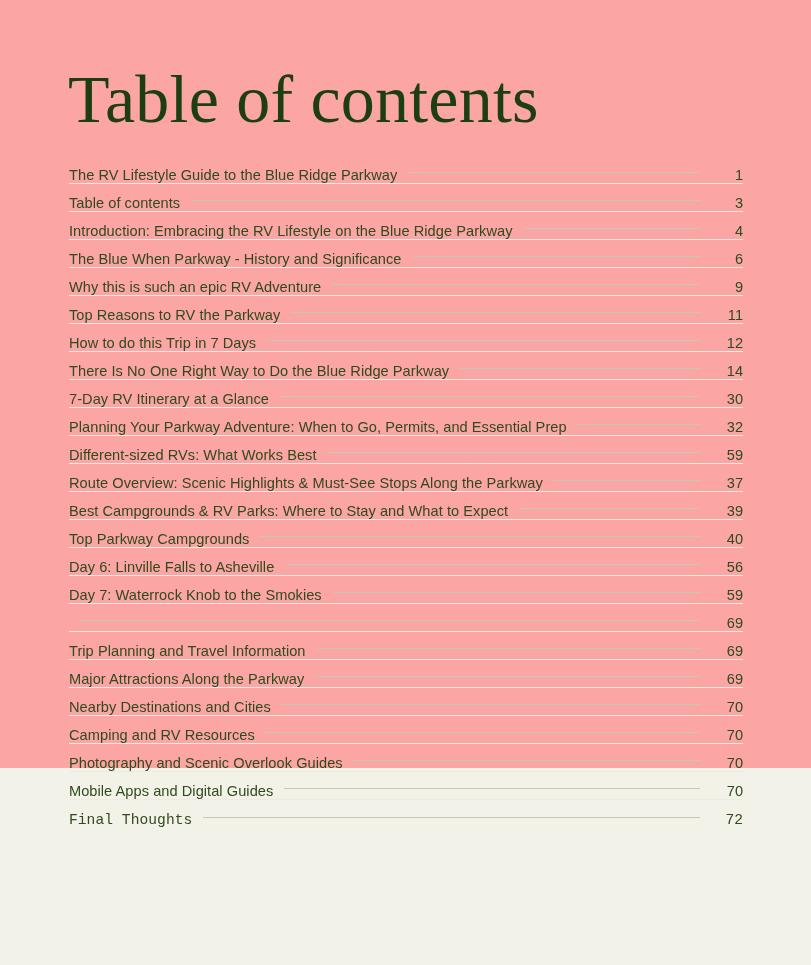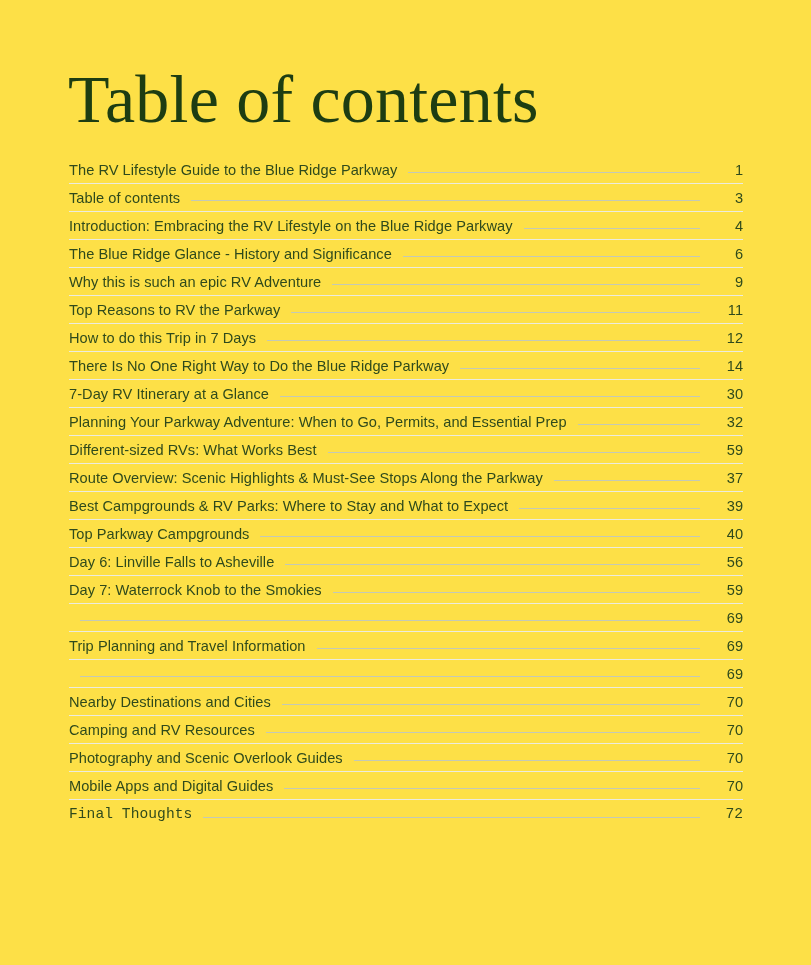--- a/index.html
+++ b/index.html
@@ -9,22 +9,22 @@
   body {
     width: 811px;
     height: 965px;
     background: #f2f2e9;
     font-family: "Liberation Sans", sans-serif;
     overflow: hidden;
   }
   .page {
     position: relative;
     width: 811px;
-    height: 965px;
-    background: #fde047;
+    height: 768px;
+    background: #fca5a5;
     box-sizing: border-box;
   }
   .toc-title {
     position: absolute;
     left: 68px;
     top: 58px;
     font-family: "Liberation Serif", "DejaVu Serif", serif;
     font-size: 68px;
     line-height: 82px;
     color: #1d3d12;
@@ -32,21 +32,21 @@
     white-space: nowrap;
   }
   .toc-list {
     position: absolute;
     left: 69px;
     top: 156px;
     width: 674px;
   }
   .toc-row {
     display: flex;
-    align-items: center;
+    align-items: flex-end;
     height: 28px;
     box-sizing: border-box;
     border-bottom: 1px solid #ebebe0;
     width: 100%;
   }
   .toc-row:last-child {
     border-bottom: none;
     font-family: Liberation Mono, monospace;
   }
   .toc-label {
@@ -98,21 +98,21 @@
         <span class="toc-label">Table of contents</span>
         <span class="toc-leader"></span>
         <span class="toc-page">3</span>
       </div>
       <div class="toc-row">
         <span class="toc-label">Introduction: Embracing the RV Lifestyle on the Blue Ridge Parkway</span>
         <span class="toc-leader"></span>
         <span class="toc-page">4</span>
       </div>
       <div class="toc-row">
-        <span class="toc-label">The Blue Ridge Glance - History and Significance</span>
+        <span class="toc-label">The Blue When Parkway - History and Significance</span>
         <span class="toc-leader"></span>
         <span class="toc-page">6</span>
       </div>
       <div class="toc-row">
         <span class="toc-label">Why this is such an epic RV Adventure</span>
         <span class="toc-leader"></span>
         <span class="toc-page">9</span>
       </div>
       <div class="toc-row">
         <span class="toc-label">Top Reasons to RV the Parkway</span>
@@ -172,20 +172,21 @@
       <div class="toc-row">
         <span class="toc-leader"></span>
         <span class="toc-page">69</span>
       </div>
       <div class="toc-row">
         <span class="toc-label">Trip Planning and Travel Information</span>
         <span class="toc-leader"></span>
         <span class="toc-page">69</span>
       </div>
       <div class="toc-row">
+        <span class="toc-label">Major Attractions Along the Parkway</span>
         <span class="toc-leader"></span>
         <span class="toc-page">69</span>
       </div>
       <div class="toc-row">
         <span class="toc-label">Nearby Destinations and Cities</span>
         <span class="toc-leader"></span>
         <span class="toc-page">70</span>
       </div>
       <div class="toc-row">
         <span class="toc-label">Camping and RV Resources</span>

